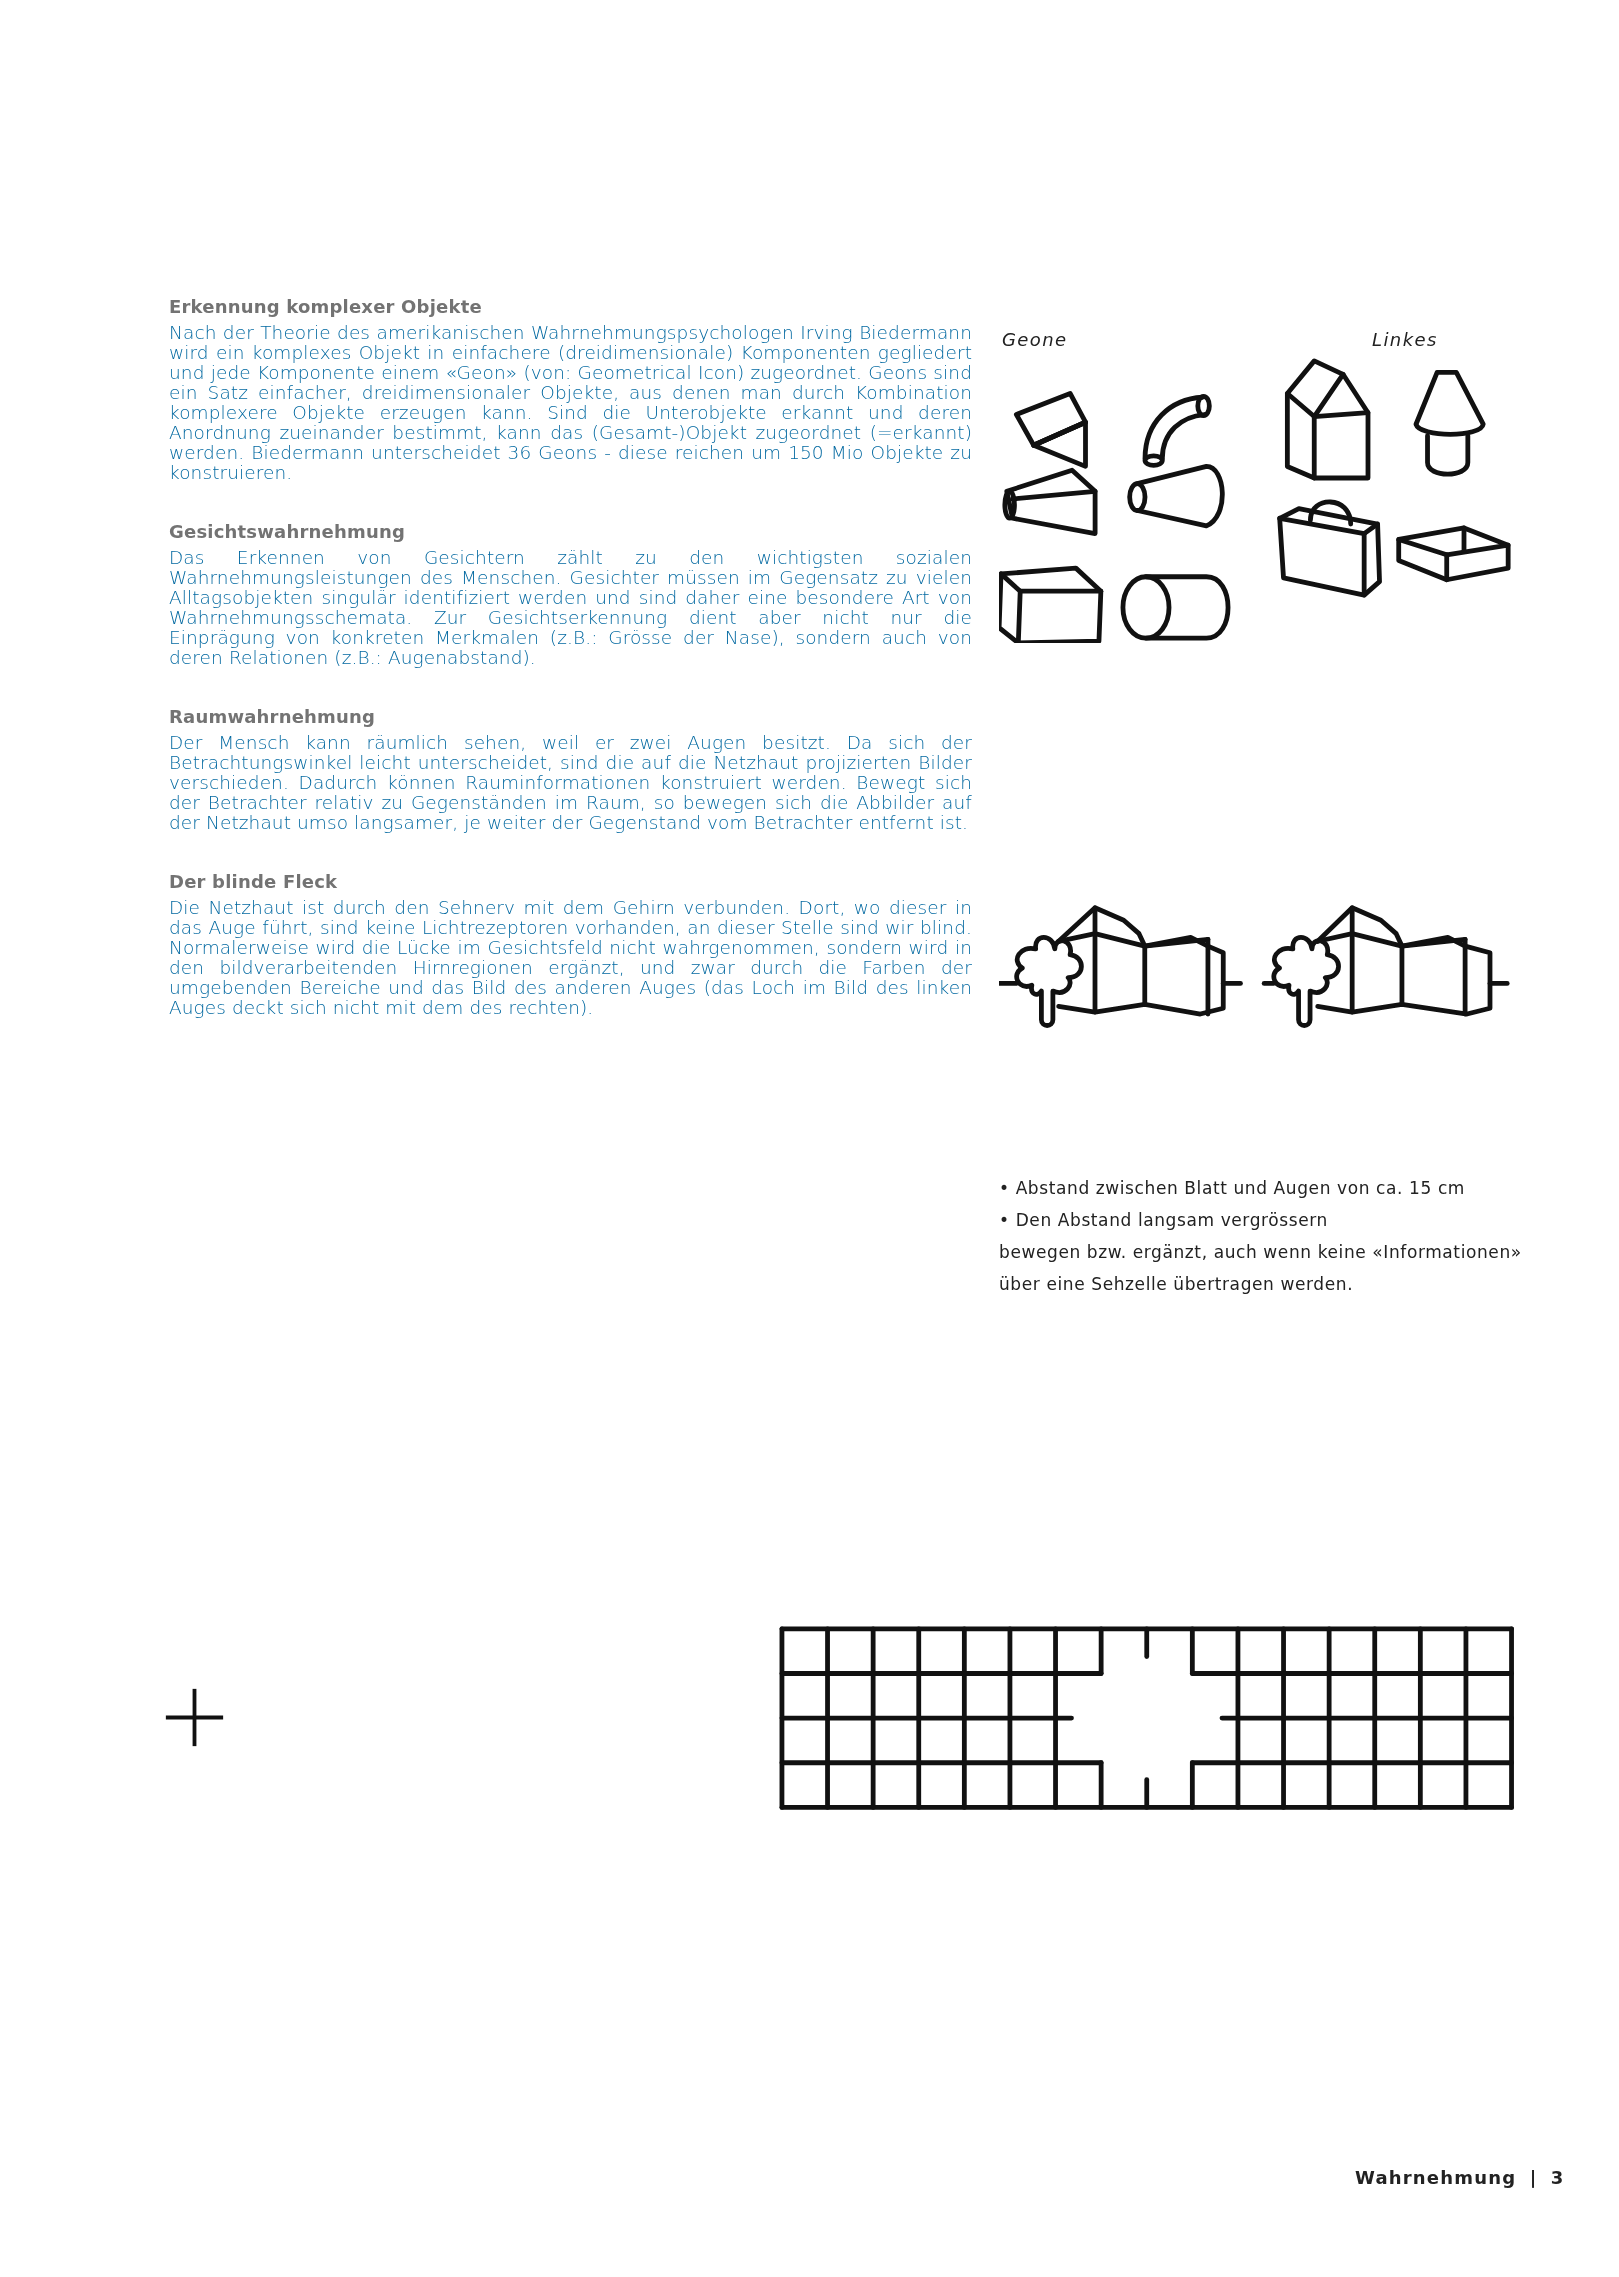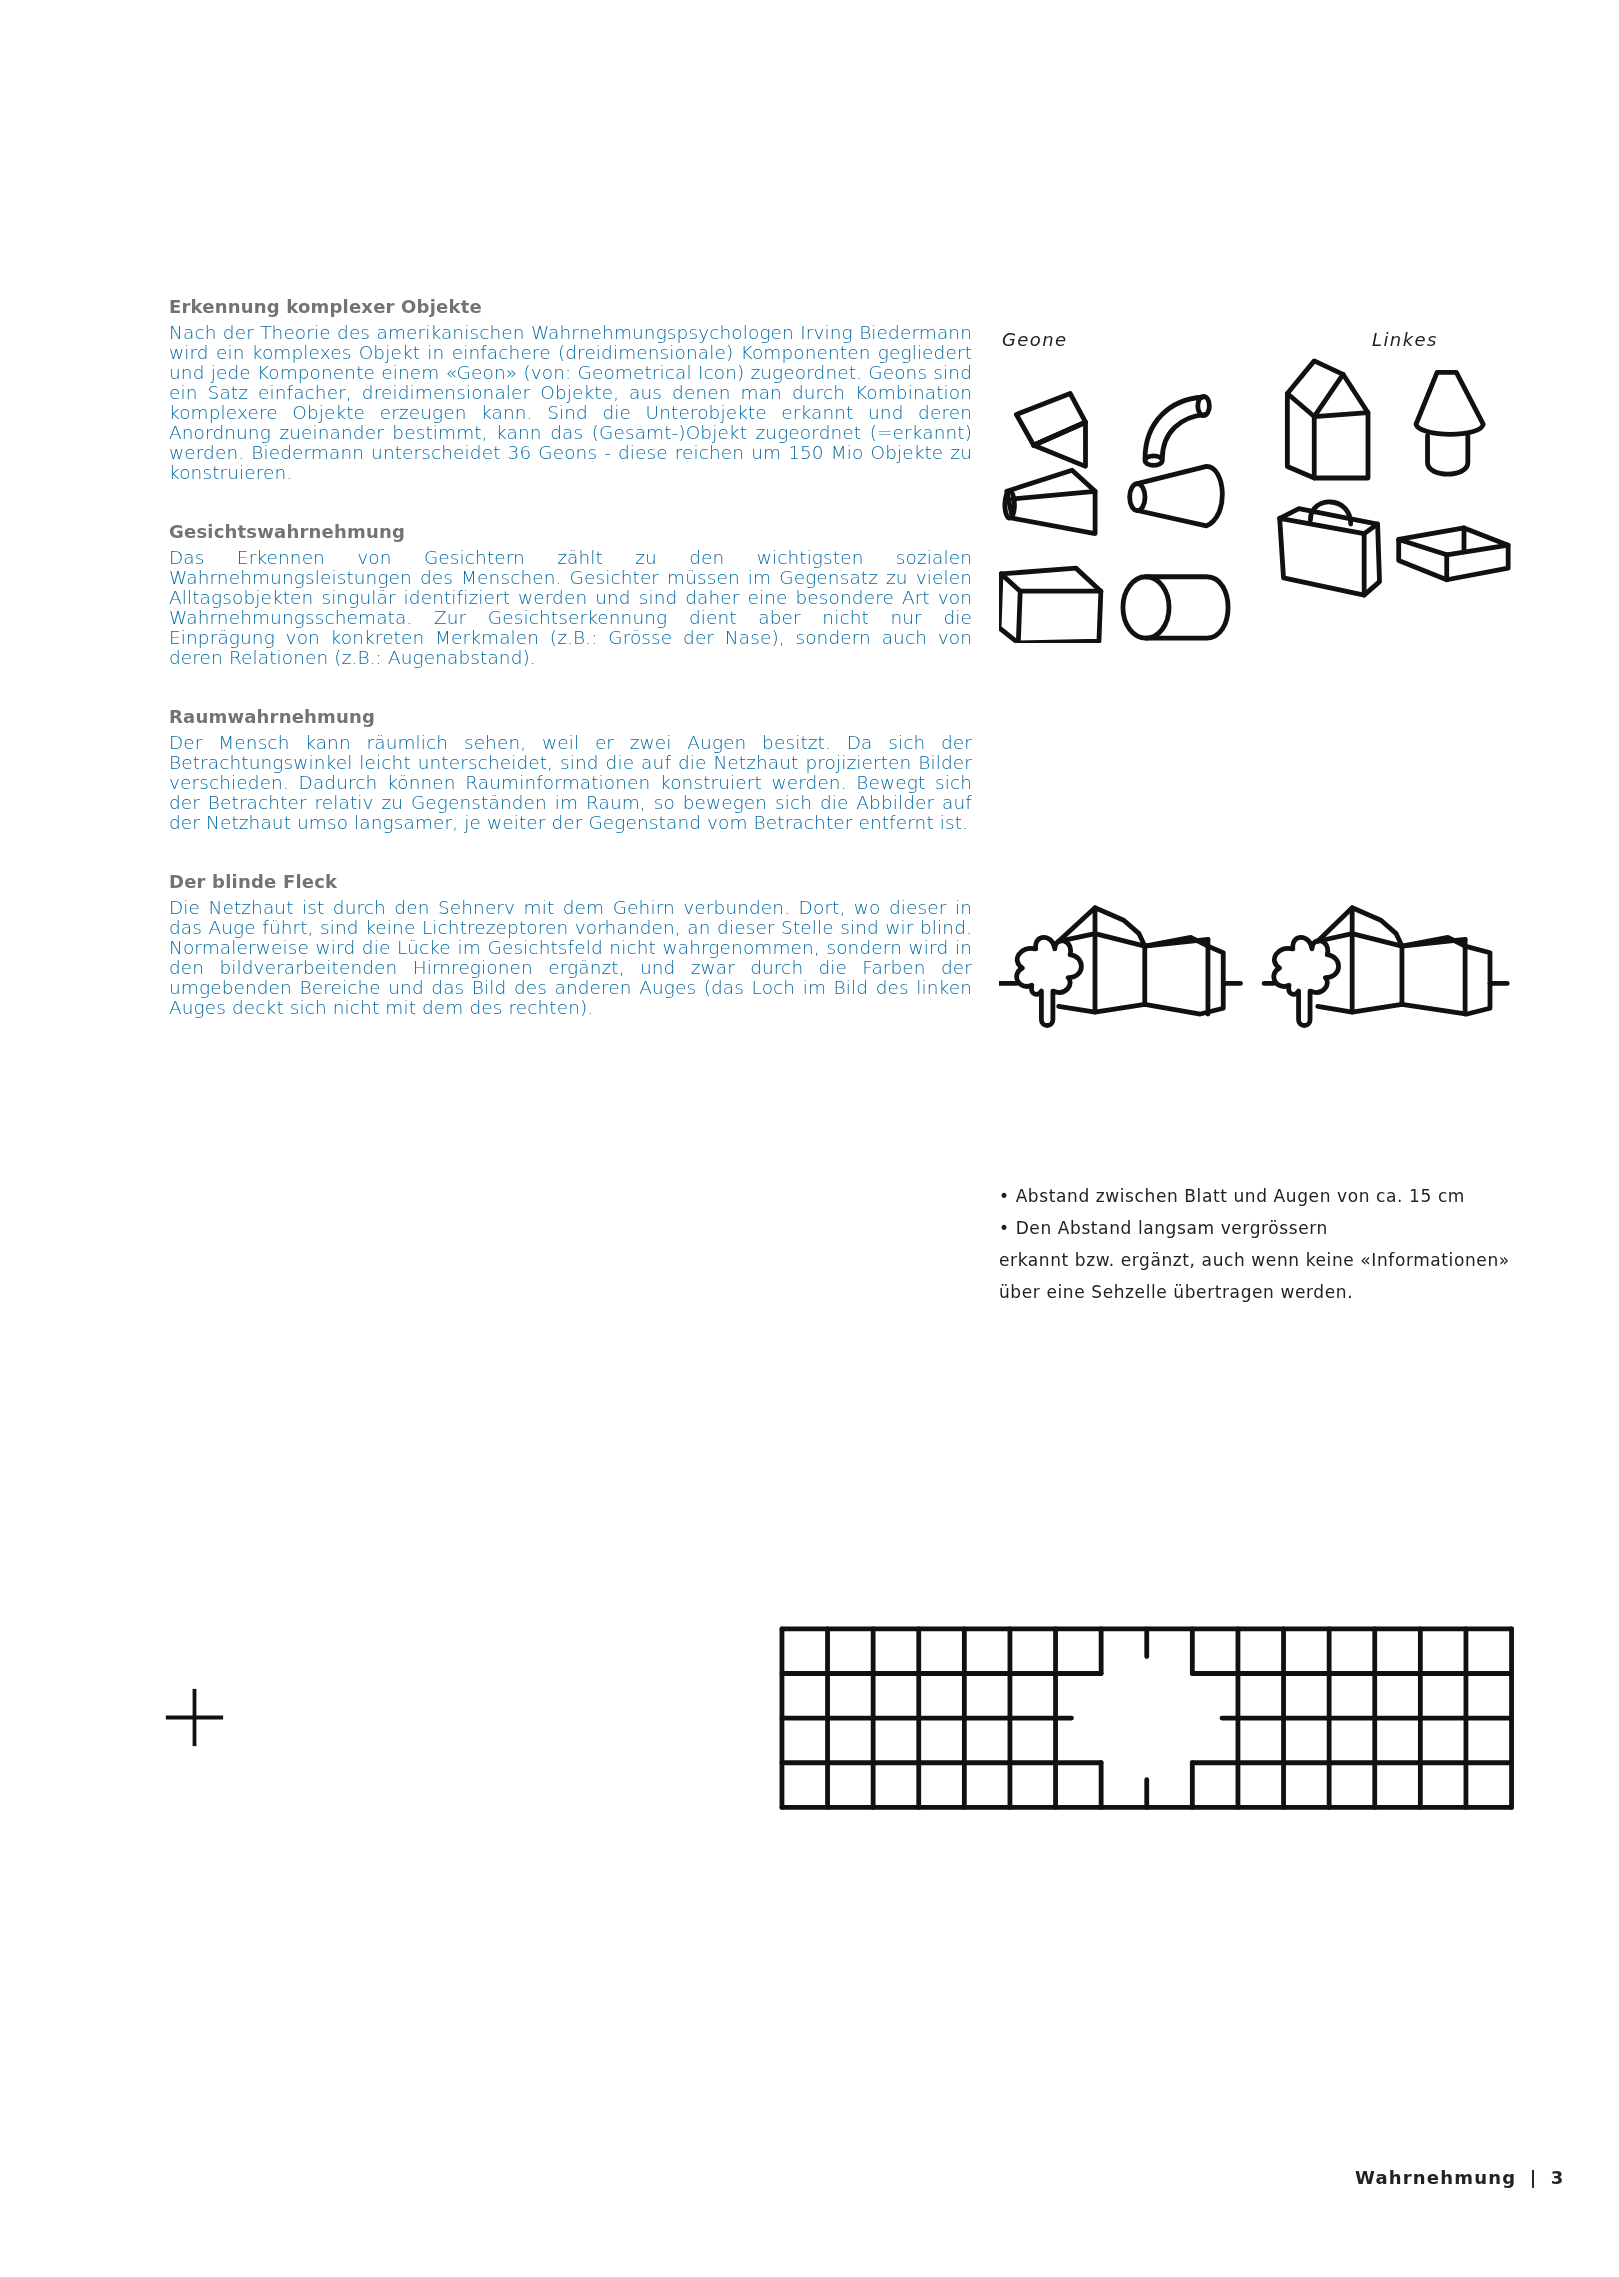--- a/index.html
+++ b/index.html
@@ -9,21 +9,21 @@
   .section { margin: 0 0 32px 0; }
   .section h2 { margin: 0; font-family: "DejaVu Sans", sans-serif; font-weight: bold;
                 font-size: 18px; line-height: 33px; letter-spacing: 0.2px; color: #737373; }
   .section p { margin: 0; font-size: 18.5px; line-height: 20px; text-align: justify;
                letter-spacing: 0.1px; font-weight: 300; color: #0369a1;
                font-family: "DejaVu Sans", sans-serif; font-stretch: condensed; }
   .label { position: absolute; font-size: 18px; letter-spacing: 1.4px; color: #222; font-style: italic; }
   .fig { position: absolute; }
   .fig svg { display: block; }
   .fig svg * { fill: none; stroke: #111; stroke-width: 5; stroke-linejoin: round; stroke-linecap: round; }
-  .instructions { position: absolute; left: 999px; top: 1172px; width: 538px; margin-top: 8px; }
+  .instructions { position: absolute; left: 999px; top: 1172px; width: 538px; }
   .instructions div { font-size: 17px; line-height: 32px; letter-spacing: 0.6px; color: #222; white-space: nowrap; }
   .footer { position: absolute; left: 1355px; top: 2167px; font-size: 18px; letter-spacing: 1.2px; color: #222; font-weight: bold; }
 </style>
 </head>
 <body>
 
 <div class="col-left">
   <div class="section">
     <h2>Erkennung komplexer Objekte</h2>
     <p>Nach der Theorie des amerikanischen Wahrnehmungspsychologen Irving Biedermann wird ein komplexes Objekt in einfachere (dreidimensionale) Komponenten gegliedert und jede Komponente einem «Geon» (von: Geometrical Icon) zugeordnet. Geons sind ein Satz einfacher, dreidimensionaler Objekte, aus denen man durch Kombination komplexere Objekte erzeugen kann. Sind die Unterobjekte erkannt und deren Anordnung zueinander bestimmt, kann das (Gesamt-)Objekt zugeordnet (=erkannt) werden. Biedermann unterscheidet 36 Geons - diese reichen um 150 Mio Objekte zu konstruieren.</p>
@@ -149,21 +149,21 @@
     <g>
       <path d="M40,92 L40,122 C40,130 52,130 52,122 L52,92 C66,98 74,84 68,78 C86,78 86,56 70,54 C74,38 54,34 54,48 C52,32 32,32 34,48 C18,44 8,60 20,68 C8,74 16,92 30,86 C28,96 36,98 40,92 Z"></path>
       <line x1="4" y1="84" x2="14" y2="84"></line>
     </g>
   </svg>
 </div>
 
 <div class="instructions">
   <div>• <span>Abstand zwischen Blatt und Augen von ca. 15 cm</span></div>
   <div>• <span>Den Abstand langsam vergrössern</span></div>
-  <div>erkannt bzw. ergänzt, auch wenn keine «Informationen»</div>
+  <div>bewegen bzw. ergänzt, auch wenn keine «Informationen»</div>
   <div>über eine Sehzelle übertragen werden.</div>
 </div>
 
 <div class="fig" style="left:163px; top:1686px;">
   <svg width="63" height="63" viewBox="0 0 66 66">
     <line x1="3" y1="33" x2="63" y2="33" style="stroke-width:4;stroke-linecap:butt"></line>
     <line x1="33" y1="3" x2="33" y2="63" style="stroke-width:4;stroke-linecap:butt"></line>
   </svg>
 </div>
 

